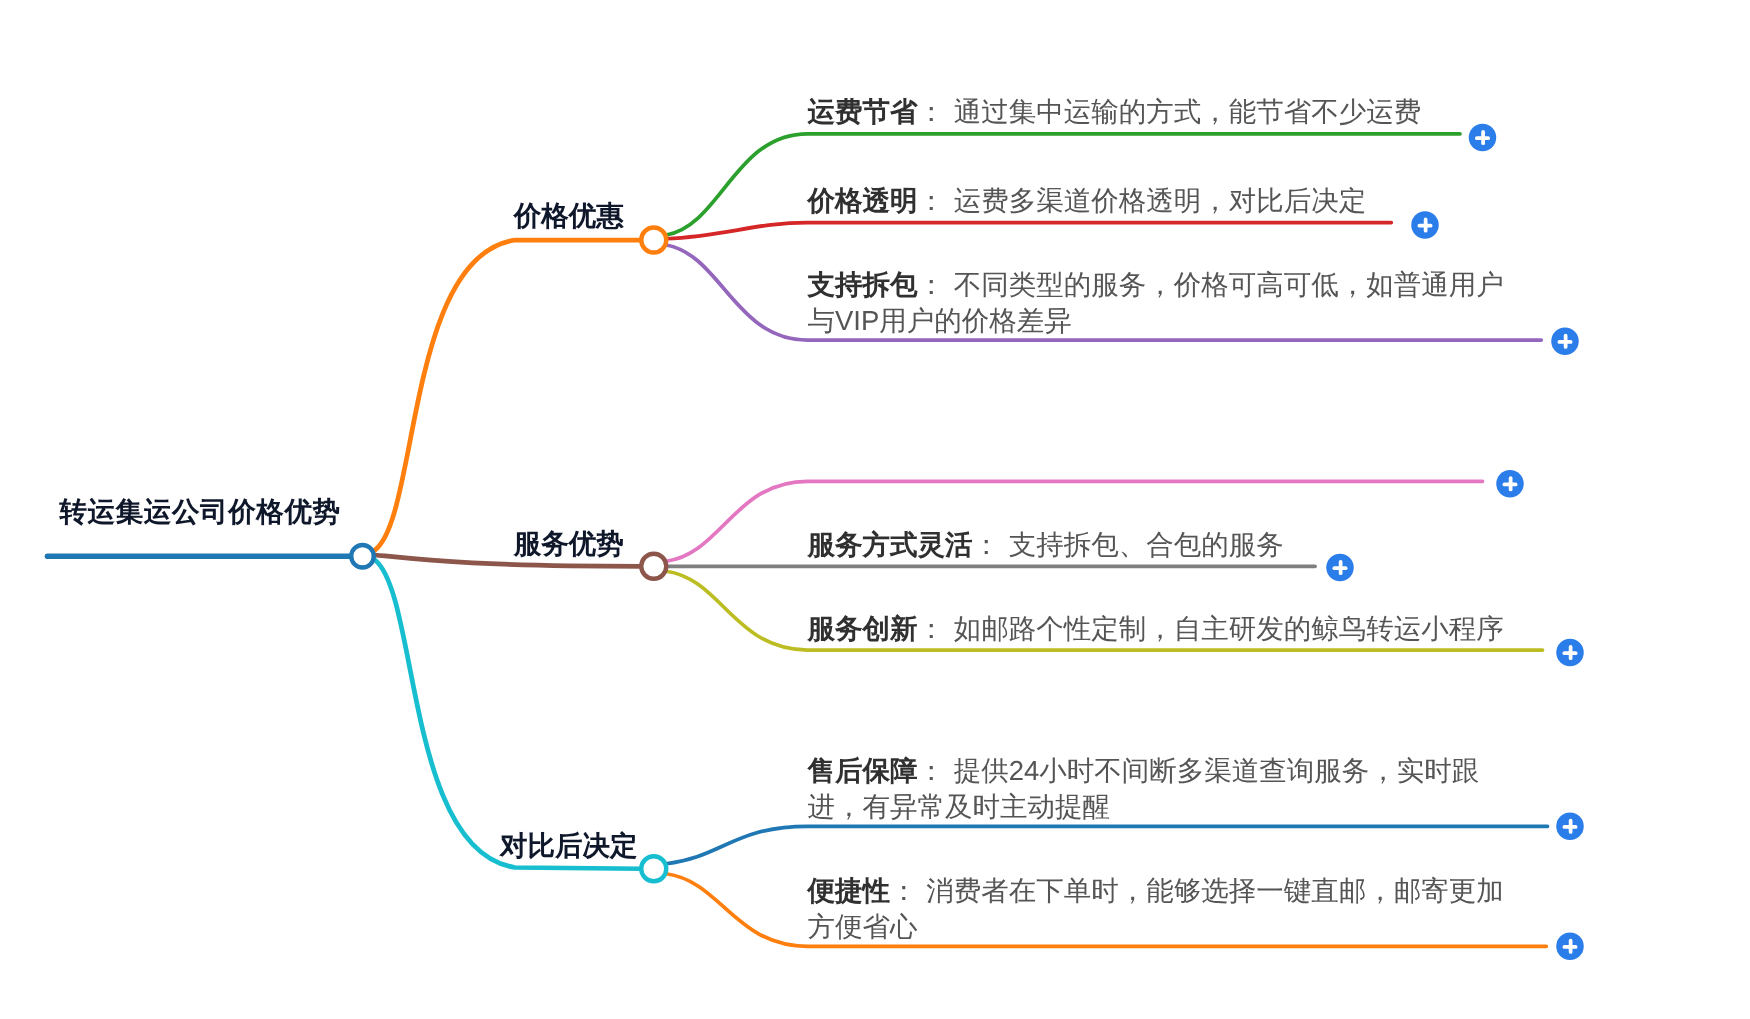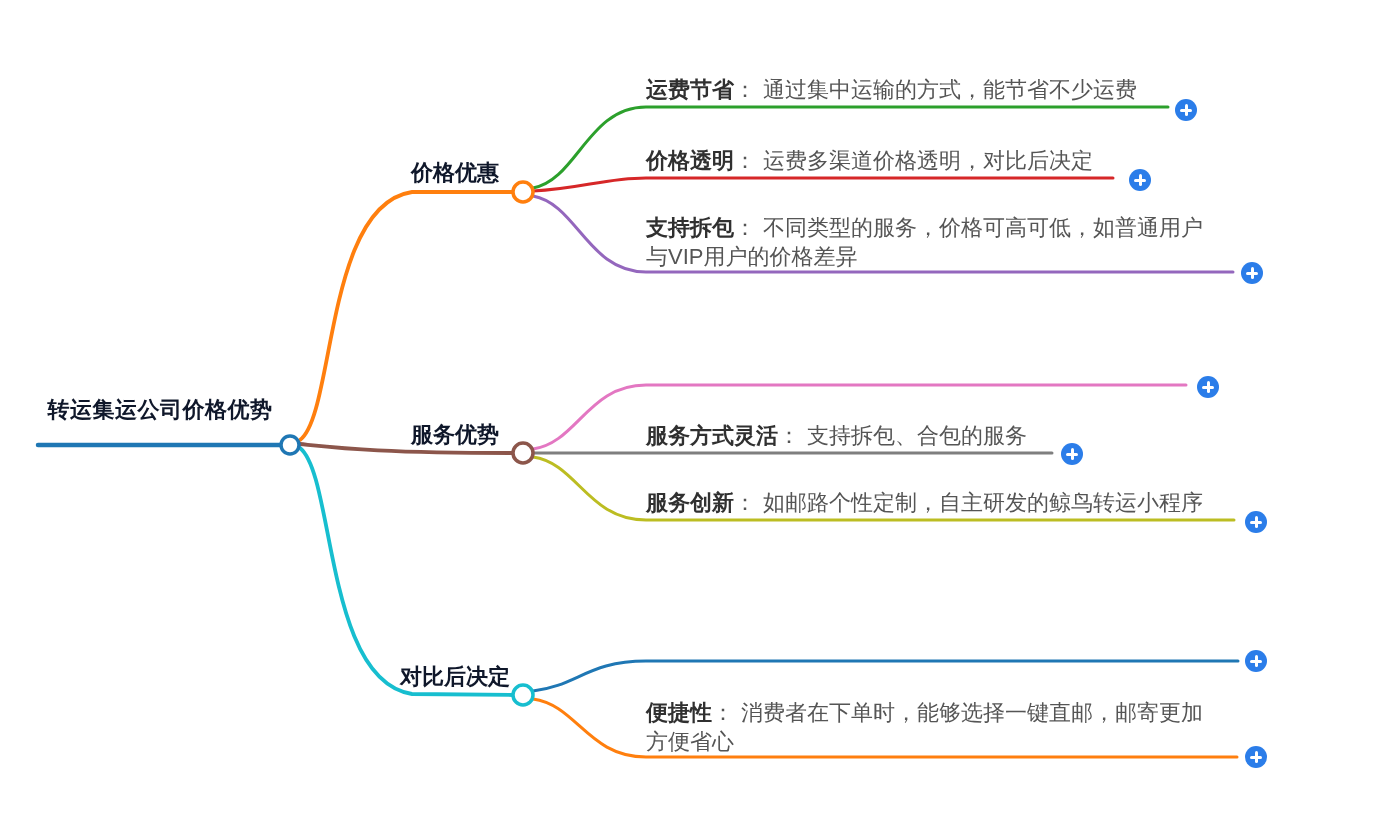--- a/index.html
+++ b/index.html
@@ -84,20 +84,23 @@
     <span class="leaf-label">支持拆包</span><span class="leaf-colon">：</span><span class="leaf-desc">不同类型的服务，价格可高可低，如普通用户与VIP用户的价格差异</span>
   </div>
 
   <div class="leaf oneline" style="top:421px;">
     <span class="leaf-label">服务方式灵活</span><span class="leaf-colon">：</span><span class="leaf-desc">支持拆包、合包的服务</span>
   </div>
   <div class="leaf oneline" style="top:488px;">
     <span class="leaf-label">服务创新</span><span class="leaf-colon">：</span><span class="leaf-desc">如邮路个性定制，自主研发的鲸鸟转运小程序</span>
   </div>
 
+  <div class="leaf" style="top:602px;width:545px;">
+    <span class="leaf-label">售后保障</span><span class="leaf-colon">：</span><span class="leaf-desc">提供24小时不间断多渠道查询服务，实时跟进，有异常及时主动提醒</span>
+  </div>
   <div class="leaf" style="top:698px;width:565px;">
     <span class="leaf-label">便捷性</span><span class="leaf-colon">：</span><span class="leaf-desc">消费者在下单时，能够选择一键直邮，邮寄更加方便省心</span>
   </div>
 
   <div class="plus" style="left:1175px;top:99px;"></div>
   <div class="plus" style="left:1129px;top:169px;"></div>
   <div class="plus" style="left:1241px;top:262px;"></div>
   <div class="plus" style="left:1197px;top:376px;"></div>
   <div class="plus" style="left:1061px;top:443px;"></div>
   <div class="plus" style="left:1245px;top:511px;"></div>

